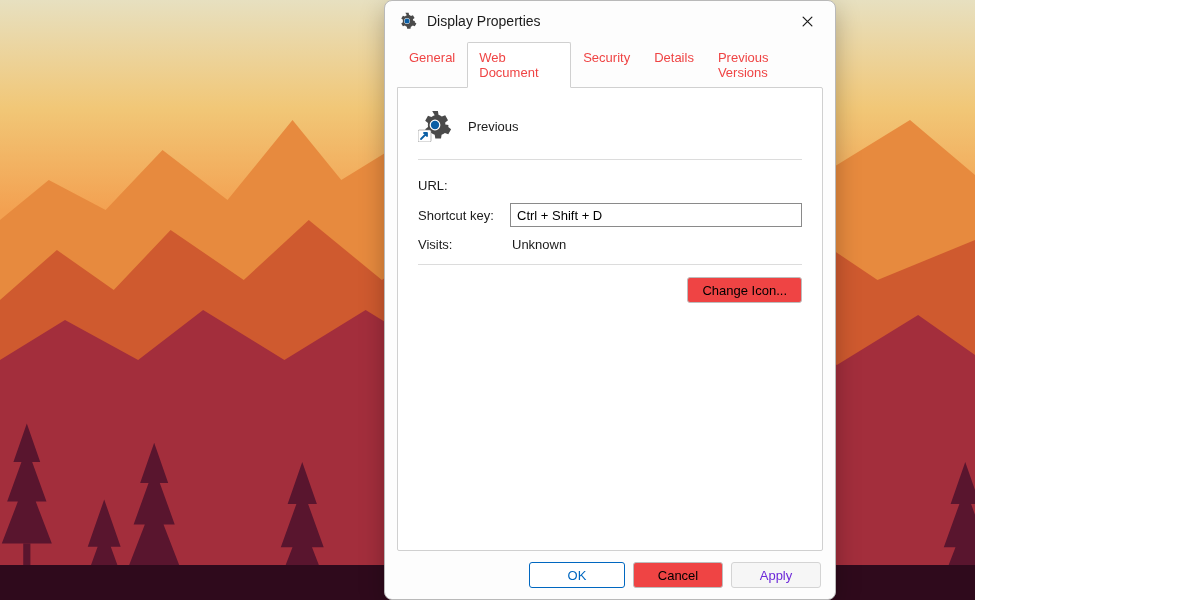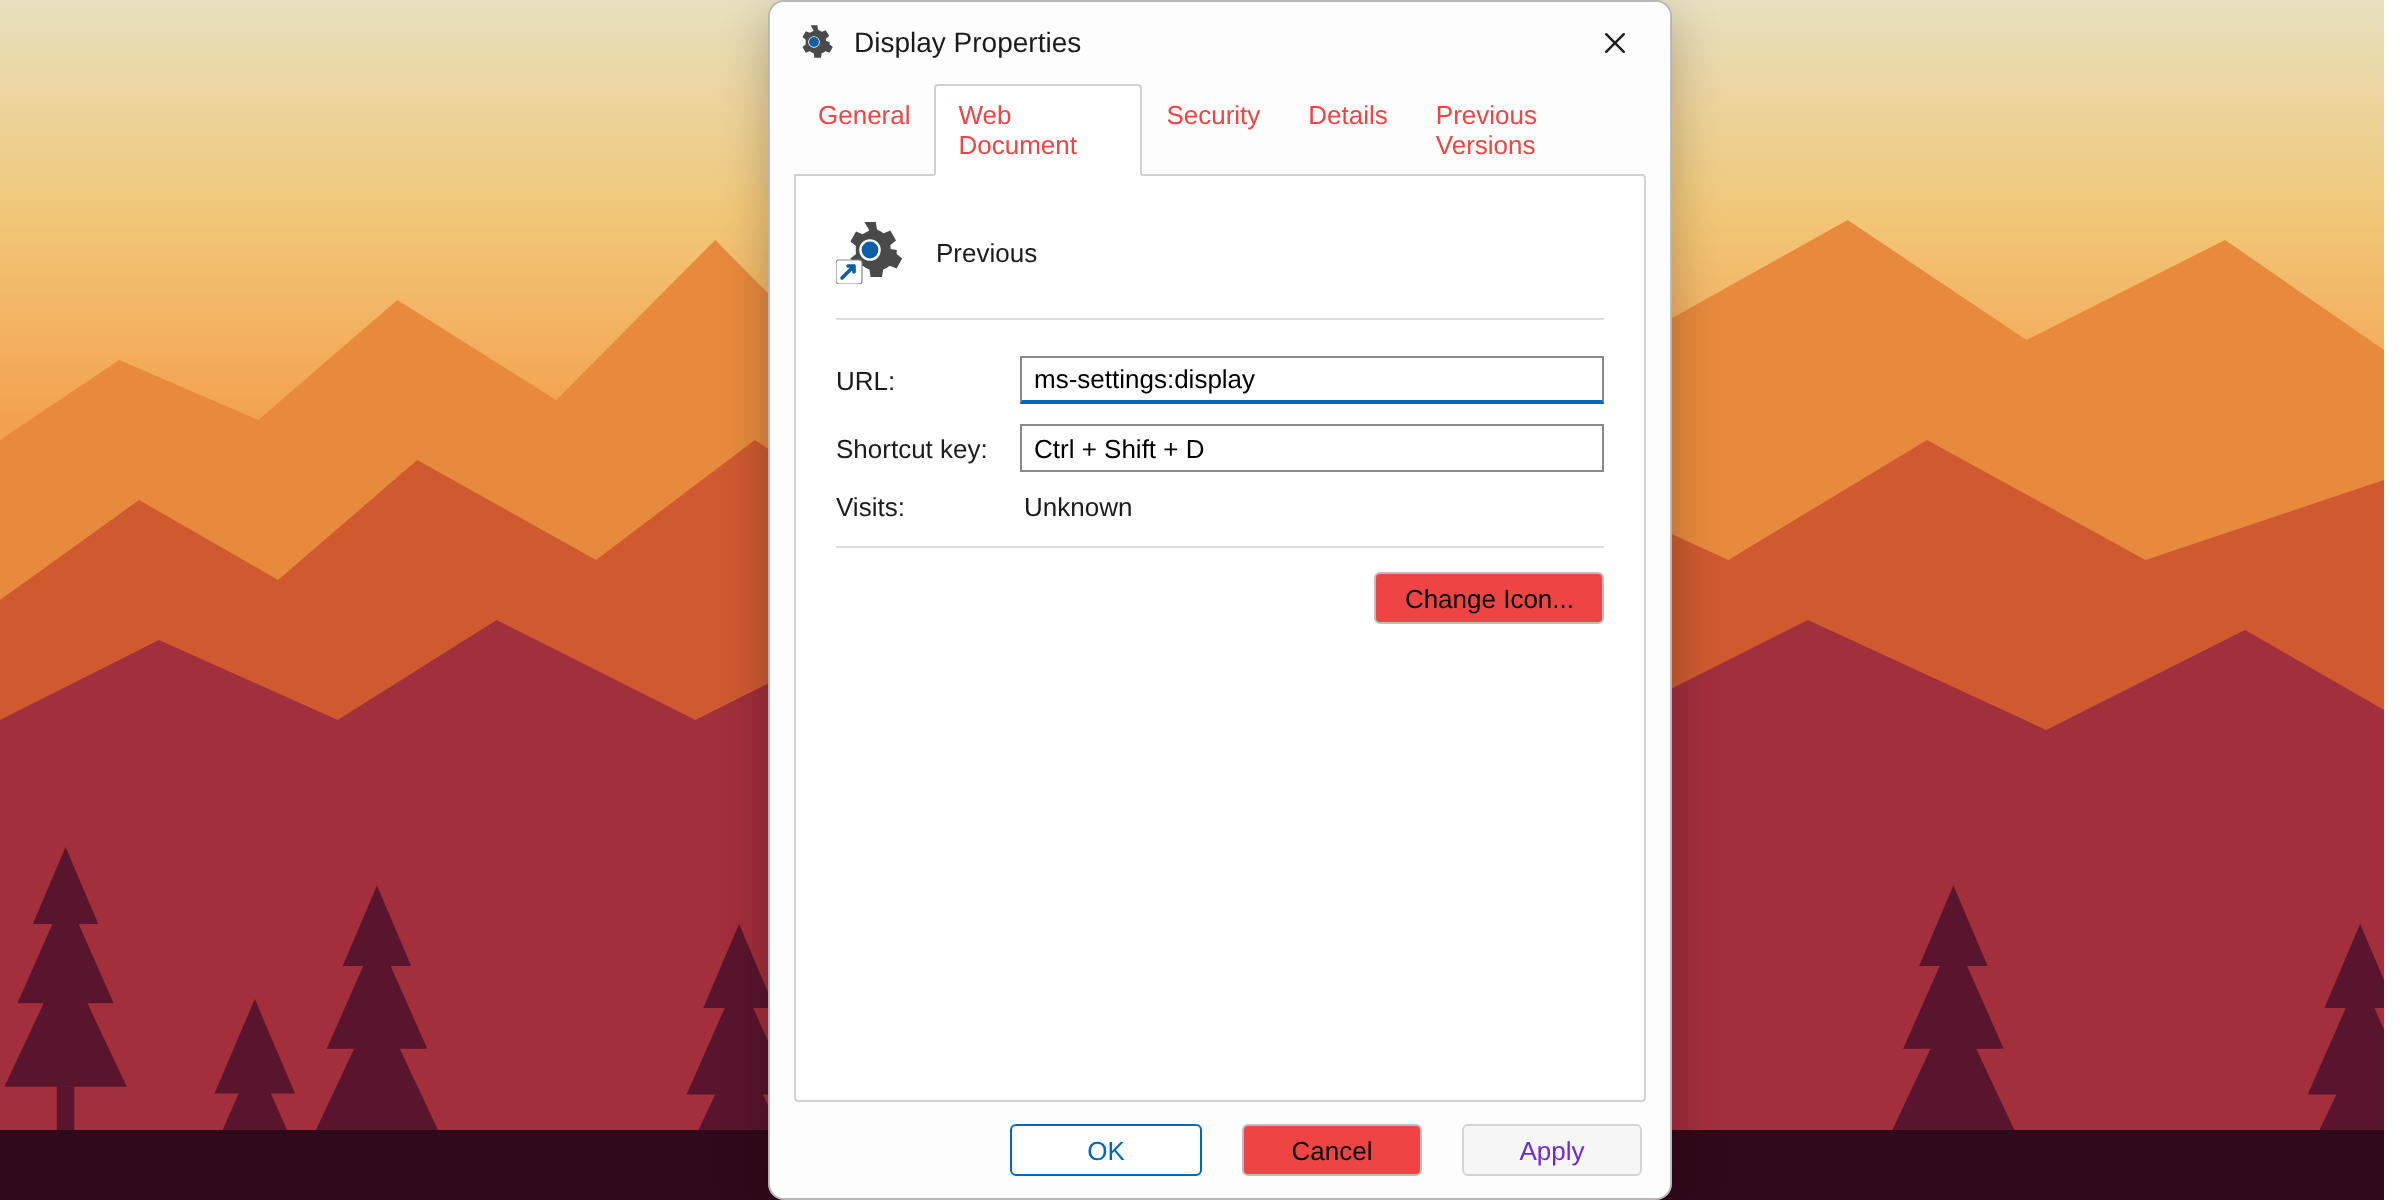--- a/index.html
+++ b/index.html
@@ -1,20 +1,20 @@
 <!DOCTYPE html>
 <html><head>
 <meta charset="utf-8">
 <style>
   * { box-sizing: border-box; margin: 0; padding: 0; }
   html, body { width: 1200px; height: 600px; overflow: hidden; font-family: "Segoe UI", Tahoma, sans-serif; font-size: 13px; color: #1b1b1b; }
   
   .desktop {
     position: relative;
-    width: 1192px; height: 600px;
+    width: 975px; height: 600px;
     background: linear-gradient(#e7e0c0 0%, #f1c777 18%, #f3a151 35%, #f3a151 55%, #f07b3b 70%, #7a1e3a 100%);
     overflow: hidden;
   }
   .mountain { position: absolute; bottom: 0; width: 100%; }
   .treeband { position: absolute; bottom: 0; width: 100%; }
   
   
   .dialog {
     position: absolute;
     left: 384px; top: 0;
@@ -100,21 +100,21 @@
     font-family: inherit; font-size: 13px;
     background: #ef4444;
     border: 1px solid #bdbdbd;
     border-radius: 3px;
     cursor: pointer;
   }
 
   .dialog-footer {
     height: 48px;
     display: flex; align-items: center; justify-content: flex-end;
-    gap: 20px;
+    gap: 8px;
     padding: 0 14px;
   }
   .dialog-footer .btn.ok {
     border: 1px solid #0067c0;
     color: #0067c0;
     min-width: 96px;
     background: #fff;
   }
   .dialog-footer .btn.disabled {
     color: #6d28d9;
@@ -209,21 +209,20 @@
             <circle cx="17" cy="17" r="4.2" fill="#0b5fa5"></circle>
             <rect x="0" y="22" width="13" height="12" rx="1.5" fill="#fff" stroke="#888" stroke-width="0.6"></rect>
             <path d="M3 31 L9 25 M9 25 L6 25 M9 25 L9 28" stroke="#0b5fa5" stroke-width="1.8" fill="none" stroke-linecap="round" stroke-linejoin="round"></path>
           </svg>
         </span>
         <span class="app-name">Previous</span>
       </div>
 
       <div class="form-row">
         <span class="lbl">URL:</span>
-        <input class="txt focus" type="text" value="ms-settings:display" style="">
       </div>
 
       <div class="form-row">
         <span class="lbl">Shortcut key:</span>
         <input class="txt" type="text" value="Ctrl + Shift + D" style="">
       </div>
 
       <div class="form-row">
         <span class="lbl">Visits:</span>
         <span class="static-val">Unknown</span>

